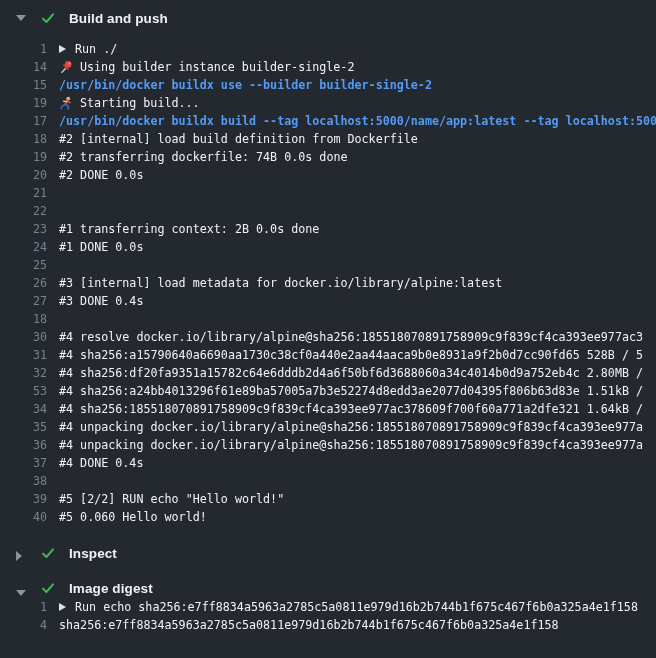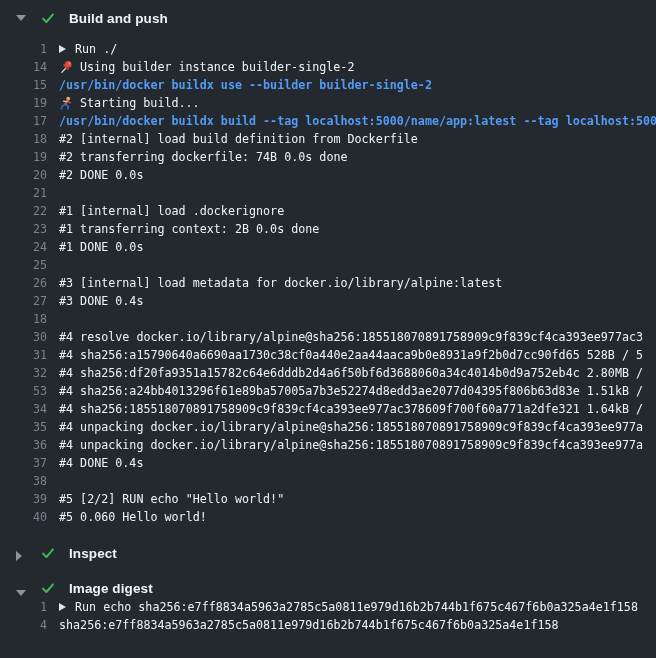--- a/index.html
+++ b/index.html
@@ -169,21 +169,20 @@
     
     
     <span class="lt"></span>
   </div>
 
   <div class="line">
     <span class="ln">22</span>
     
     
     
-    <span class="lt">#1 [internal] load .dockerignore</span>
   </div>
 
   <div class="line">
     <span class="ln">23</span>
     
     
     
     <span class="lt">#1 transferring context: 2B 0.0s done</span>
   </div>
 

